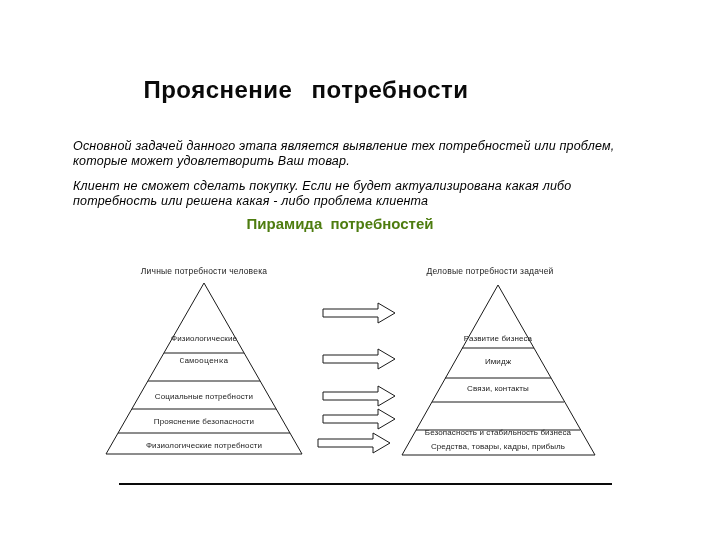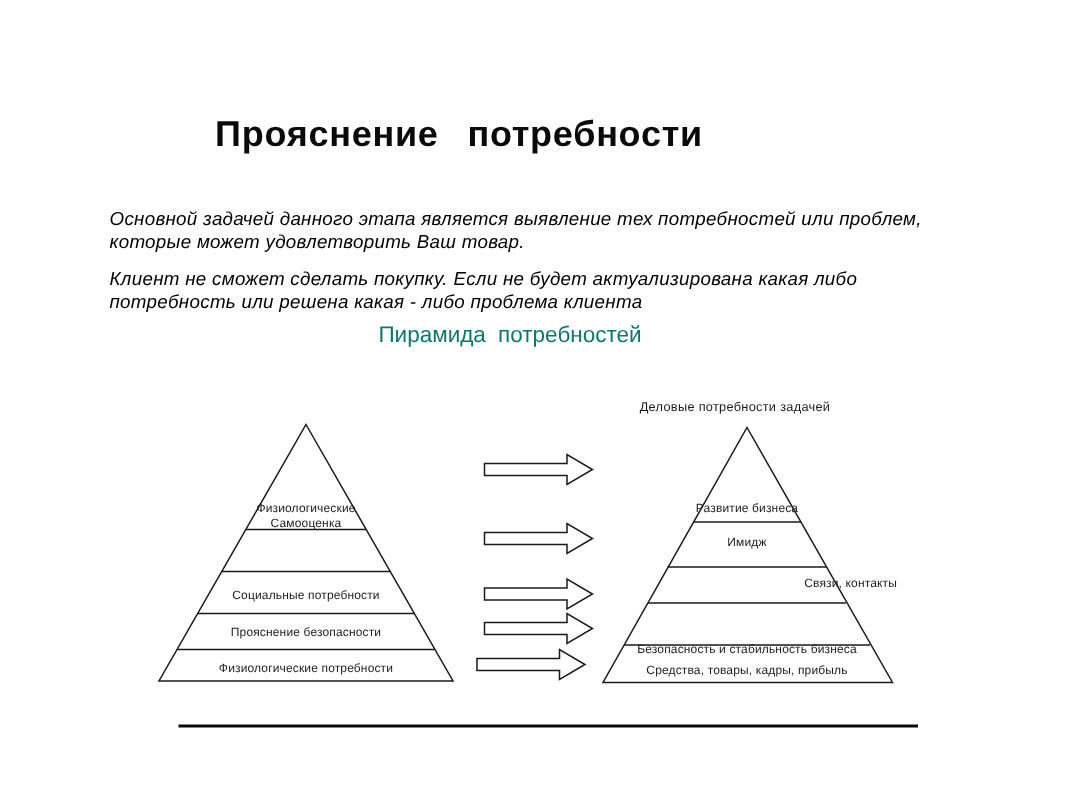--- a/index.html
+++ b/index.html
@@ -14,50 +14,51 @@
   }
   .para {
     position:absolute; left:73px; width:572px;
     font-size:12.5px; font-style:italic; line-height:15px; letter-spacing:0.2px;
     color:#000000;
   }
   .para1 { top:139px; }
   .para2 { top:179px; }
   .diagram-title {
     position:absolute; top:215px; left:0; width:680px; text-align:center;
-    font-size:15px; font-weight:normal; word-spacing:4px; color:#0f766e;
+    font-size:15px; font-weight:bold; word-spacing:4px; color:#4d7c0f;
   }
   .pyr-header {
     position:absolute; top:266px; width:220px; text-align:center;
     font-size:8.5px; color:#1c1c1c; letter-spacing:0.2px;
   }
   .pyr-header.left  { left:94px;  }
   .pyr-header.right { left:380px; }
   .lvl {
     position:absolute; width:200px; text-align:center;
     font-size:8px; color:#1c1c1c; letter-spacing:0.1px;
   }
   .lvl.l { left:104px; }
   .lvl.r { left:398px; }
-  .l0 { top:334px; } .l1 { top:344px; } .l2 { top:392px; } .l3 { top:417px; } .l4 { top:441px; }
-  .r0 { top:334px; } .r1 { top:357px; } .r2 { top:384px;text-align:right; } .r3 { top:412px;margin-top:16px; } .r4 { top:442px; }
+  .l0 { top:334px; } .l1 { top:356px;font-family:Liberation Mono, monospace; } .l2 { top:392px; } .l3 { top:417px; } .l4 { top:441px; }
+  .r0 { top:334px; } .r1 { top:357px; } .r2 { top:384px; } .r3 { top:412px;margin-top:16px; } .r4 { top:442px; }
   svg.canvas { position:absolute; top:0; left:0; }
 </style>
 </head>
 <body>
 
 <div class="slide">
 
   <div class="title">Прояснение потребности</div>
 
   <div class="para para1">Основной задачей данного этапа является выявление тех потребностей или проблем, которые может удовлетворить Ваш товар.</div>
   <div class="para para2">Клиент не сможет сделать покупку. Если не будет актуализирована какая либо потребность или решена какая - либо проблема клиента</div>
 
   <div class="diagram-title">Пирамида потребностей</div>
 
+  <div class="pyr-header left">Личные потребности человека</div>
   <div class="pyr-header right">Деловые потребности задачей</div>
 
   <svg class="canvas" width="720" height="540" viewBox="0 0 720 540">
 
     <polygon points="204,283 302,454 106,454" fill="none" stroke="#1a1a1a" stroke-width="1"></polygon>
     <line x1="164" y1="353" x2="244" y2="353" stroke="#1a1a1a" stroke-width="1"></line>
     <line x1="148" y1="381" x2="260" y2="381" stroke="#1a1a1a" stroke-width="1"></line>
     <line x1="132" y1="409" x2="276" y2="409" stroke="#1a1a1a" stroke-width="1"></line>
     <line x1="118" y1="433" x2="290" y2="433" stroke="#1a1a1a" stroke-width="1"></line>
 

